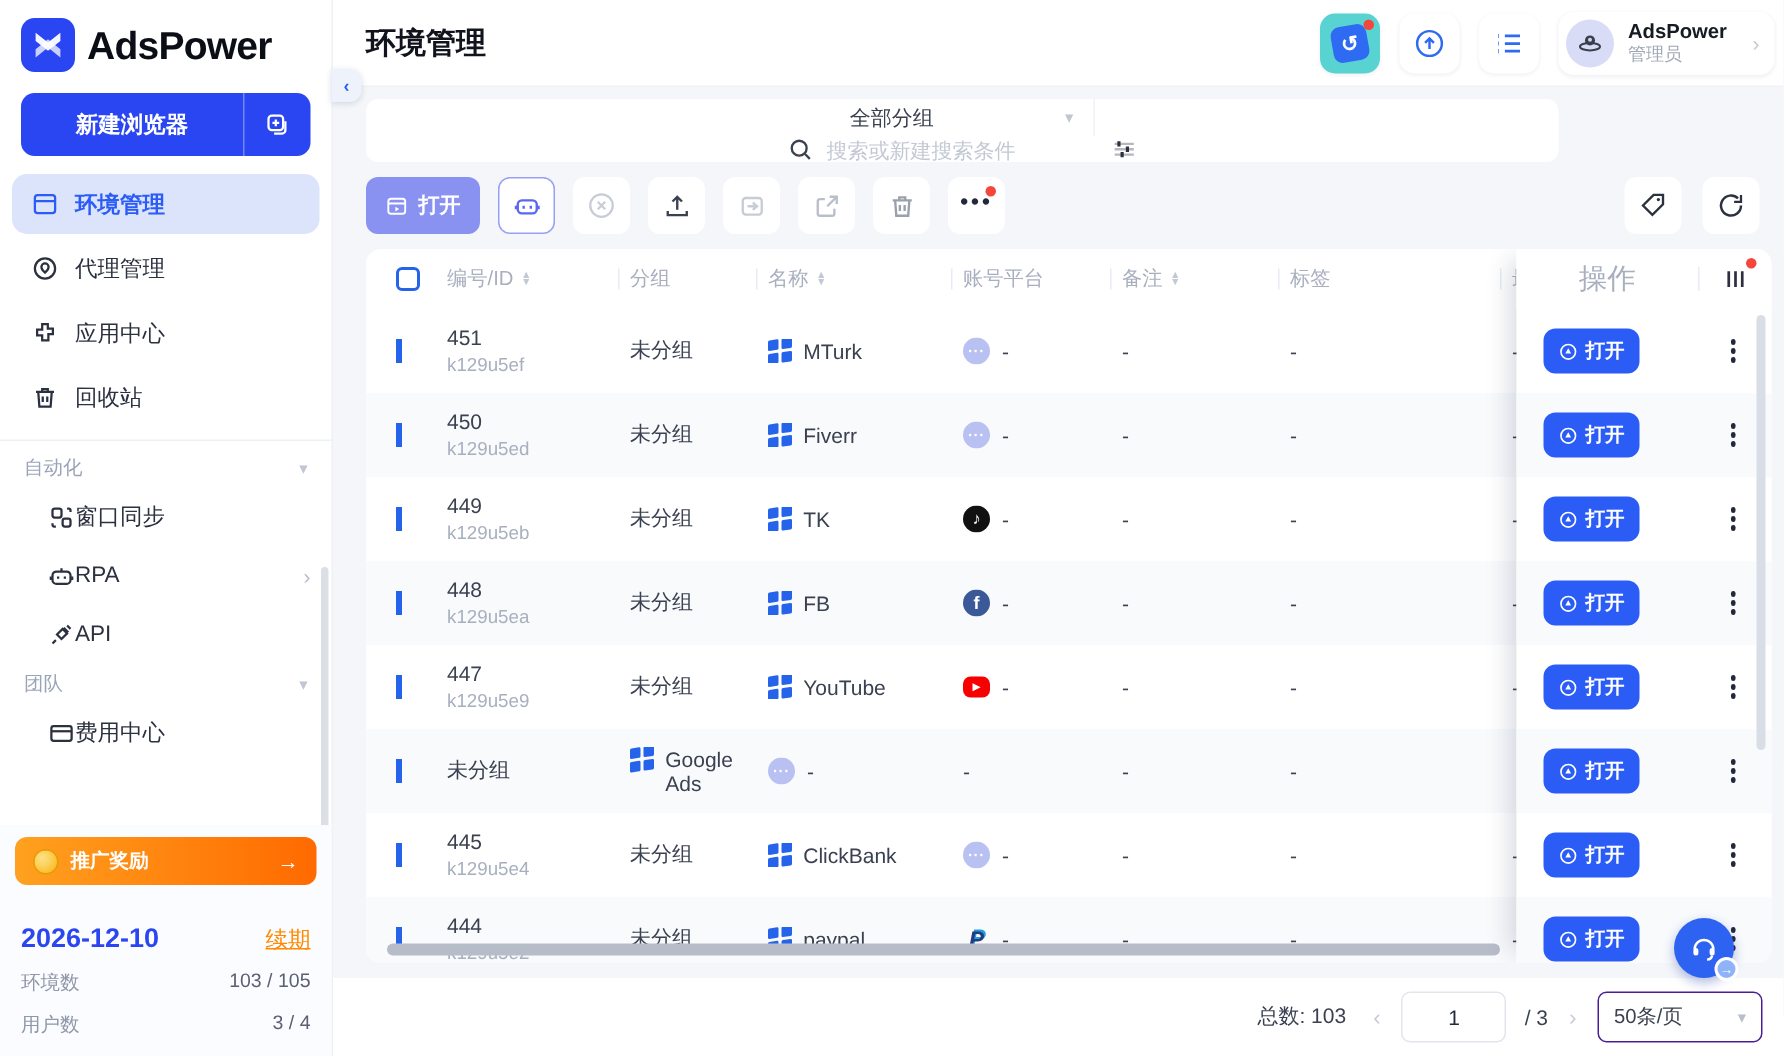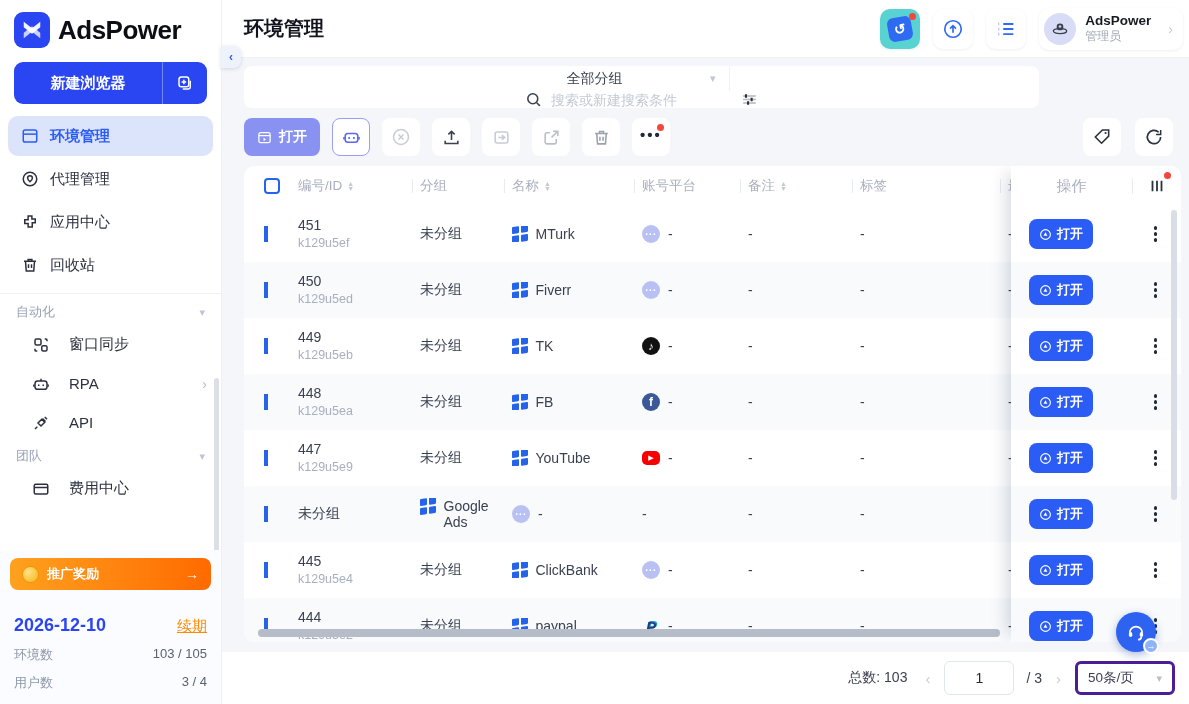--- a/index.html
+++ b/index.html
@@ -15,21 +15,21 @@
   .nb-main { flex:1; color:#fff; font-size:15px; font-weight:600; display:flex; align-items:center; justify-content:center; border-right:1px solid rgba(255,255,255,.35); }
   .nb-plus { width:44px; display:flex; align-items:center; justify-content:center; }
   .menu { padding:0 8px; }
   .menu-item { height:40px; margin:3px 0; border-radius:10px; display:flex; align-items:center; gap:11px; padding-left:13px; font-size:15px; color:#2c3140; cursor:pointer; }
   .menu-item svg { stroke:#2c3140; }
   .menu-item.active { background:#dce4fb; color:#2b5cf6; font-weight:700; }
   .menu-item.active svg { stroke:#2b5cf6; }
   .side-divider { border-top:1px solid #eef0f5; margin:8px 0 4px 0; }
   .section-label { display:flex; align-items:center; justify-content:space-between; padding:5px 16px 4px 16px; font-size:13px; color:#9aa3b8; }
   .section-label .chev { color:#c0c6d2; font-size:11px; }
-  .sub-item { height:39px; display:flex; align-items:center; gap:19px; padding-left:32px; padding-right:14px; font-size:15px; color:#2c3140; cursor:pointer; }
+  .sub-item { height:39px; display:flex; align-items:center; gap:0; padding-left:32px; padding-right:14px; font-size:15px; color:#2c3140; cursor:pointer; }
   .sub-item svg { stroke:#2c3140; }
   .sub-item .right-chev { margin-left:auto; color:#b7bec9; font-size:14px; }
   .side-scroll { position:absolute; right:2px; top:378px; width:5px; height:182px; background:#dcdfe6; border-radius:3px; }
   
   .promo { position:absolute; left:0; right:0; bottom:0; background:#fbfcff; padding:8px 10px 12px 10px; z-index:5; }
   .promo-banner { height:32px; border-radius:8px; background:linear-gradient(90deg,#ffa11f,#ff6a00); display:flex; align-items:center; gap:8px; padding:0 12px; cursor:pointer; }
   .coin { width:17px; height:17px; border-radius:50%; background:radial-gradient(circle at 35% 35%,#ffe28a,#f7b410); border:1px solid #e89a00; }
   .promo-banner .label { color:#fff; font-weight:700; font-size:13px; }
   .promo-banner .arrow { margin-left:auto; color:#fff; font-size:14px; }
   .promo-date-row { display:flex; align-items:flex-end; justify-content:space-between; margin:25px 4px 0 4px; }
@@ -93,40 +93,40 @@
   .pf { width:18px; height:18px; border-radius:50%; display:flex; align-items:center; justify-content:center; font-size:10px; color:#fff; flex-shrink:0; }
   .pf-dots { background:#b9c1f3; font-weight:800; letter-spacing:.5px; }
   .pf-tiktok { background:#111; font-size:11px; }
   .pf-facebook { background:#3b5998; font-weight:800; font-size:12px; }
   .pf-youtube { background:#f80000; border-radius:5px; height:14px; font-size:7px; }
   .pf-paypal { background:transparent; color:#253b80; font-weight:800; font-style:italic; font-size:15px; text-shadow:1.2px -0.8px 0 #1a9fe0; }
 
   
   .actions-col { position:absolute; top:0; right:0; width:170px; height:100%; z-index:3; box-shadow:-12px 0 16px -8px rgba(30,40,70,.18); background:#fff; }
   .actions-head { height:40px; display:flex; align-items:center; background:#fff; }
-  .actions-head .op-label { flex:1; text-align:center; font-size:15px; color:#a8afbf; }
+  .actions-head .op-label { flex:1; text-align:center; font-size:19px; color:#a8afbf; }
   .actions-head .div { width:1px; height:16px; background:#e8ebf1; }
   .col-settings { width:48px; display:flex; justify-content:center; position:relative; cursor:pointer; }
   .col-settings .red-dot { top:-5px; right:10px; }
   .actions-row { height:56px; display:flex; align-items:center; }
   .actions-row:nth-child(even) { background:#f8fafc; }
   .row-open-btn { margin-left:18px; height:30px; width:64px; border-radius:8px; background:#2b5cf6; color:#fff; font-size:13px; font-weight:600; display:flex; align-items:center; justify-content:center; gap:5px; cursor:pointer; }
   .kebab { margin-left:auto; margin-right:20px; display:flex; flex-direction:column; gap:2.5px; cursor:pointer; padding:4px; }
   .kebab i { width:3.5px; height:3.5px; border-radius:50%; background:#22293a; }
 
   .hscroll { position:absolute; bottom:5px; left:14px; width:742px; height:8px; background:#b7bdc8; border-radius:4px; z-index:2; cursor:grab; }
   .vscroll { position:absolute; top:44px; right:4px; width:6px; height:290px; background:#d9dee6; border-radius:3px; z-index:6; cursor:grab; }
 
   
   .footer { flex:1; background:#fff; display:flex; align-items:center; justify-content:flex-end; gap:12px; padding-right:14px; margin-top:10px; }
   .total-text { font-size:14px; color:#3a4150; margin-right:4px; }
   .pg-chev { color:#c6ccd6; font-size:15px; cursor:pointer; padding:0 2px; }
   .page-input { width:70px; height:34px; border:1px solid #e1e5ec; border-radius:6px; text-align:center; font-size:14px; color:#22293a; outline:none; font-family:"Liberation Sans",sans-serif; }
   .page-total { font-size:14px; color:#3a4150; }
-  .size-select { width:100px; height:34px; border:3px solid #4c1d95; border-radius:6px; display:flex; align-items:center; justify-content:space-between; padding:0 10px; font-size:13.5px; color:#3a4150; background:#fff; cursor:pointer; }
+  .size-select { width:110px; height:34px; border:1px solid #4c1d95; border-radius:6px; display:flex; align-items:center; justify-content:space-between; padding:0 10px; font-size:13.5px; color:#3a4150; background:#fff; cursor:pointer; }
   .size-select .chev { color:#b9bfca; font-size:11px; }
 
   
   .support-fab { position:absolute; left:1116px; top:612px; width:40px; height:40px; border-radius:50%; background:#2e63f1; box-shadow:0 3px 8px rgba(30,60,160,.35); display:flex; align-items:center; justify-content:center; z-index:30; cursor:pointer; }
   .support-badge { position:absolute; right:-3px; bottom:-2px; width:16px; height:16px; border-radius:50%; background:#8fb3f8; color:#fff; font-size:9px; display:flex; align-items:center; justify-content:center; border:2px solid #fff; }
 </style>
 </head>
 <body>
 
 <aside class="sidebar">

